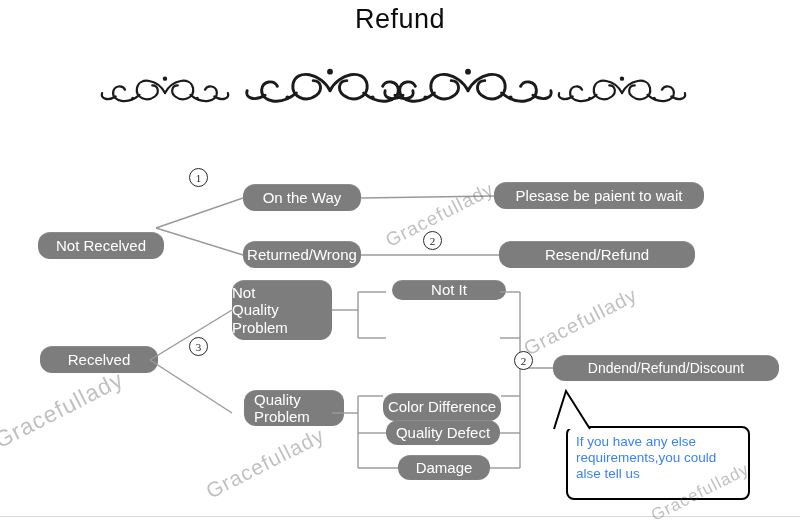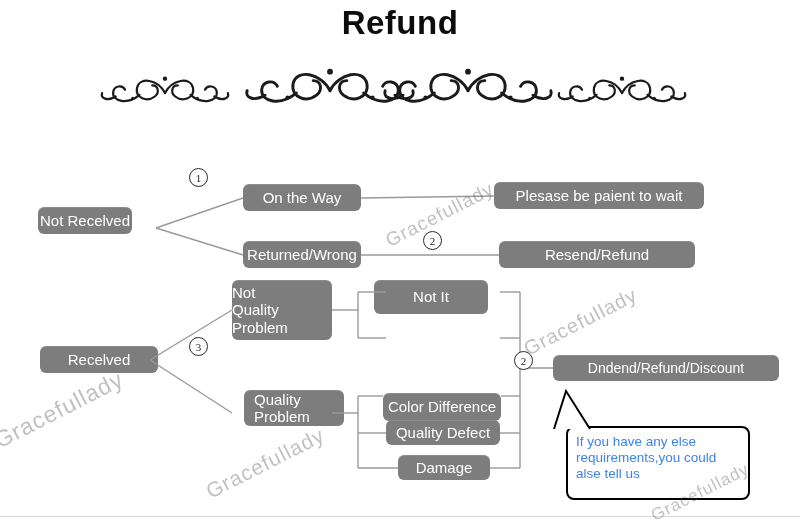--- a/index.html
+++ b/index.html
@@ -2,24 +2,24 @@
 <html><head>
 <meta charset="utf-8">
 <style>
   html,body{margin:0;padding:0;background:#fff;}
   #stage{
     position:relative;width:800px;height:520px;background:#fff;overflow:hidden;
     font-family:"Liberation Sans",sans-serif;
   }
   .title{
     position:absolute;left:0;top:4px;width:100%;text-align:center;
-    font-size:33px;color:#0c0c0c;letter-spacing:.5px;font-weight:bold;
+    font-size:27px;color:#0c0c0c;letter-spacing:.5px;
   }
   .node{
-    position:absolute;background:#7d7d7d;color:#fff;border-radius:6px;
+    position:absolute;background:#7d7d7d;color:#fff;border-radius:12px;
     display:flex;align-items:center;justify-content:center;
     font-size:15px;line-height:1.15;text-align:center;
     box-shadow:inset 0 1px 0 rgba(255,255,255,.12);
   }
   .node-left{justify-content:flex-start;text-align:left;}
   .circle-num{
     position:absolute;width:17px;height:17px;border:1.4px solid #2a2a2a;border-radius:50%;
     display:flex;align-items:center;justify-content:center;
     font-family:"Liberation Serif",serif;font-size:11px;color:#1c1c1c;background:#fff;z-index:3;
   }
@@ -97,29 +97,29 @@
       <path d="M500,292 L520,292"></path>
       <path d="M500,338 L520,338"></path>
       <path d="M501,396 L520,396"></path>
       <path d="M500,433 L520,433"></path>
       <path d="M490,468 L520,468"></path>
       <path d="M520,292 L520,468"></path>
       <path d="M520,368 L553,368"></path>
     </g>
   </svg>
 
-  <div class="node" style="left:38px;top:207px;width:94px;height:27px">Not Recelved</div>
+  <div class="node" style="left:38px;top:232px;width:126px;height:27px">Not Recelved</div>
   <div class="node" style="left:243px;top:184px;width:118px;height:27px">On the Way</div>
   <div class="node" style="left:243px;top:241px;width:118px;height:27px">Returned/Wrong</div>
   <div class="node" style="left:494px;top:182px;width:210px;height:27px">Plesase be paient to wait</div>
   <div class="node" style="left:499px;top:241px;width:196px;height:27px">Resend/Refund</div>
   <div class="node" style="left:40px;top:346px;width:118px;height:27px">Recelved</div>
   <div class="node node-left" style="left:232px;top:280px;width:100px;height:60px;padding:0 26px 0 0;box-sizing:border-box">Not Quality Problem</div>
   <div class="node node-left" style="left:244px;top:390px;width:100px;height:36px;padding:0 16px 0 10px;box-sizing:border-box">Quality Problem</div>
-  <div class="node" style="left:374px;top:280px;width:114px;height:34px">Not It</div>
+  <div class="node" style="left:392px;top:280px;width:114px;height:20px">Not It</div>
   <div class="node" style="left:383px;top:393px;width:118px;height:28px">Color Difference</div>
   <div class="node" style="left:386px;top:420px;width:114px;height:25px">Quality Defect</div>
   <div class="node" style="left:398px;top:455px;width:92px;height:25px">Damage</div>
   <div class="node" style="left:553px;top:355px;width:226px;height:26px;font-size:14px">Dndend/Refund/Discount</div>
 
   <div class="circle-num" style="left:189px;top:168px">1</div>
   <div class="circle-num" style="left:423px;top:231px">2</div>
   <div class="circle-num" style="left:189px;top:337px">3</div>
   <div class="circle-num" style="left:514px;top:351px">2</div>
 

